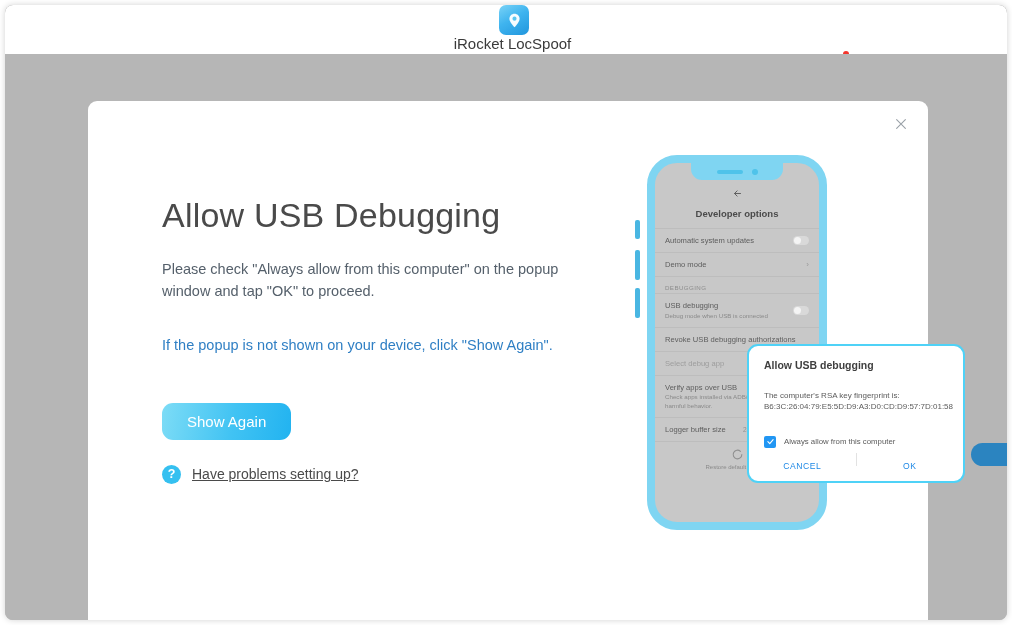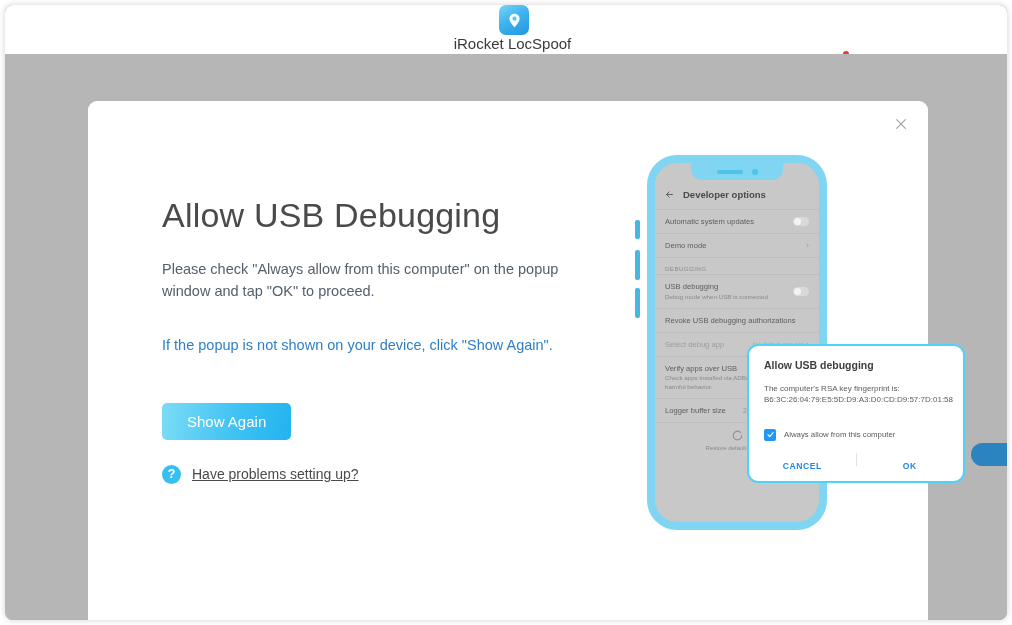--- a/index.html
+++ b/index.html
@@ -118,21 +118,21 @@
     margin-top: 33px;
     font-size: 14.5px;
     color: #2f7fc4;
     line-height: 1.5;
   }
   .primary-btn {
     margin-top: 46px;
     display: inline-block;
     padding: 10px 25px;
     border: none;
-    border-radius: 5px;
+    border-radius: 11px;
     background: linear-gradient(100deg, #7ddcf6 0%, #41c3f3 55%, #22b3f0 100%);
     color: #ffffff;
     font-size: 15px;
     font-family: "Liberation Sans", sans-serif;
     cursor: pointer;
   }
   .help-row {
     margin-top: 25px;
     display: flex; align-items: center; gap: 11px;
     cursor: pointer;
@@ -192,20 +192,21 @@
     inset: 0;
     padding-top: 20px;
     font-size: 7px;
     color: #6f6f6f;
     overflow: hidden;
   }
   .scr-appbar {
     display: flex; align-items: center; gap: 9px;
     padding: 6px 10px 9px 10px;
     color: #4b4b4b;
+    flex-direction: column;
   }
   .scr-appbar .title { font-size: 9.5px; font-weight: bold; }
   .scr-row {
     padding: 7px 10px;
     border-top: 1px solid #bdbdbd;
     display: flex; align-items: center; justify-content: space-between;
     gap: 6px;
   }
   .scr-row .lbl { font-size: 7.6px; color: #5d5d5d; }
   .scr-row .lbl.dim { color: #9d9d9d; }
@@ -239,37 +240,37 @@
     position: absolute;
     left: 659px; top: 243px;
     width: 218px; height: 139px;
     background: #ffffff;
     border: 2px solid #4fd2f7;
     border-radius: 11px;
     padding: 13px 15px 0 15px;
     z-index: 5;
   }
   .dlg-title { font-size: 10.5px; color: #3f3f3f; font-weight: bold; }
-  .dlg-body { margin-top: 12px; font-size: 8px; color: #5b5b5b; line-height: 1.42; }
+  .dlg-body { margin-top: 19px; font-size: 8px; color: #5b5b5b; line-height: 1.42; }
   .dlg-check { margin-top: 23px; display: flex; align-items: center; gap: 8px; }
   .checkbox {
     width: 12px; height: 12px; border-radius: 2px;
     background: #2196f3;
     display: flex; align-items: center; justify-content: center;
     flex: none; cursor: pointer;
   }
   .dlg-check span { font-size: 7.8px; color: #5b5b5b; }
   .dlg-actions {
     position: absolute; left: 0; bottom: 10px;
     width: 100%;
     display: flex; align-items: center;
   }
   .dlg-actions .act {
     flex: 1; text-align: center;
-    font-size: 8.6px; font-weight: bold; letter-spacing: 0.5px;
+    font-size: 8.6px; font-weight: normal; letter-spacing: 0.5px;
     color: #1e88e5; cursor: pointer; margin-top: 14px;
   }
   .dlg-divider { width: 1px; height: 13px; background: #e2e2e2; }
 </style>
 </head>
 <body>
 
 <div id="app-window">
 
   <div id="title-bar">

